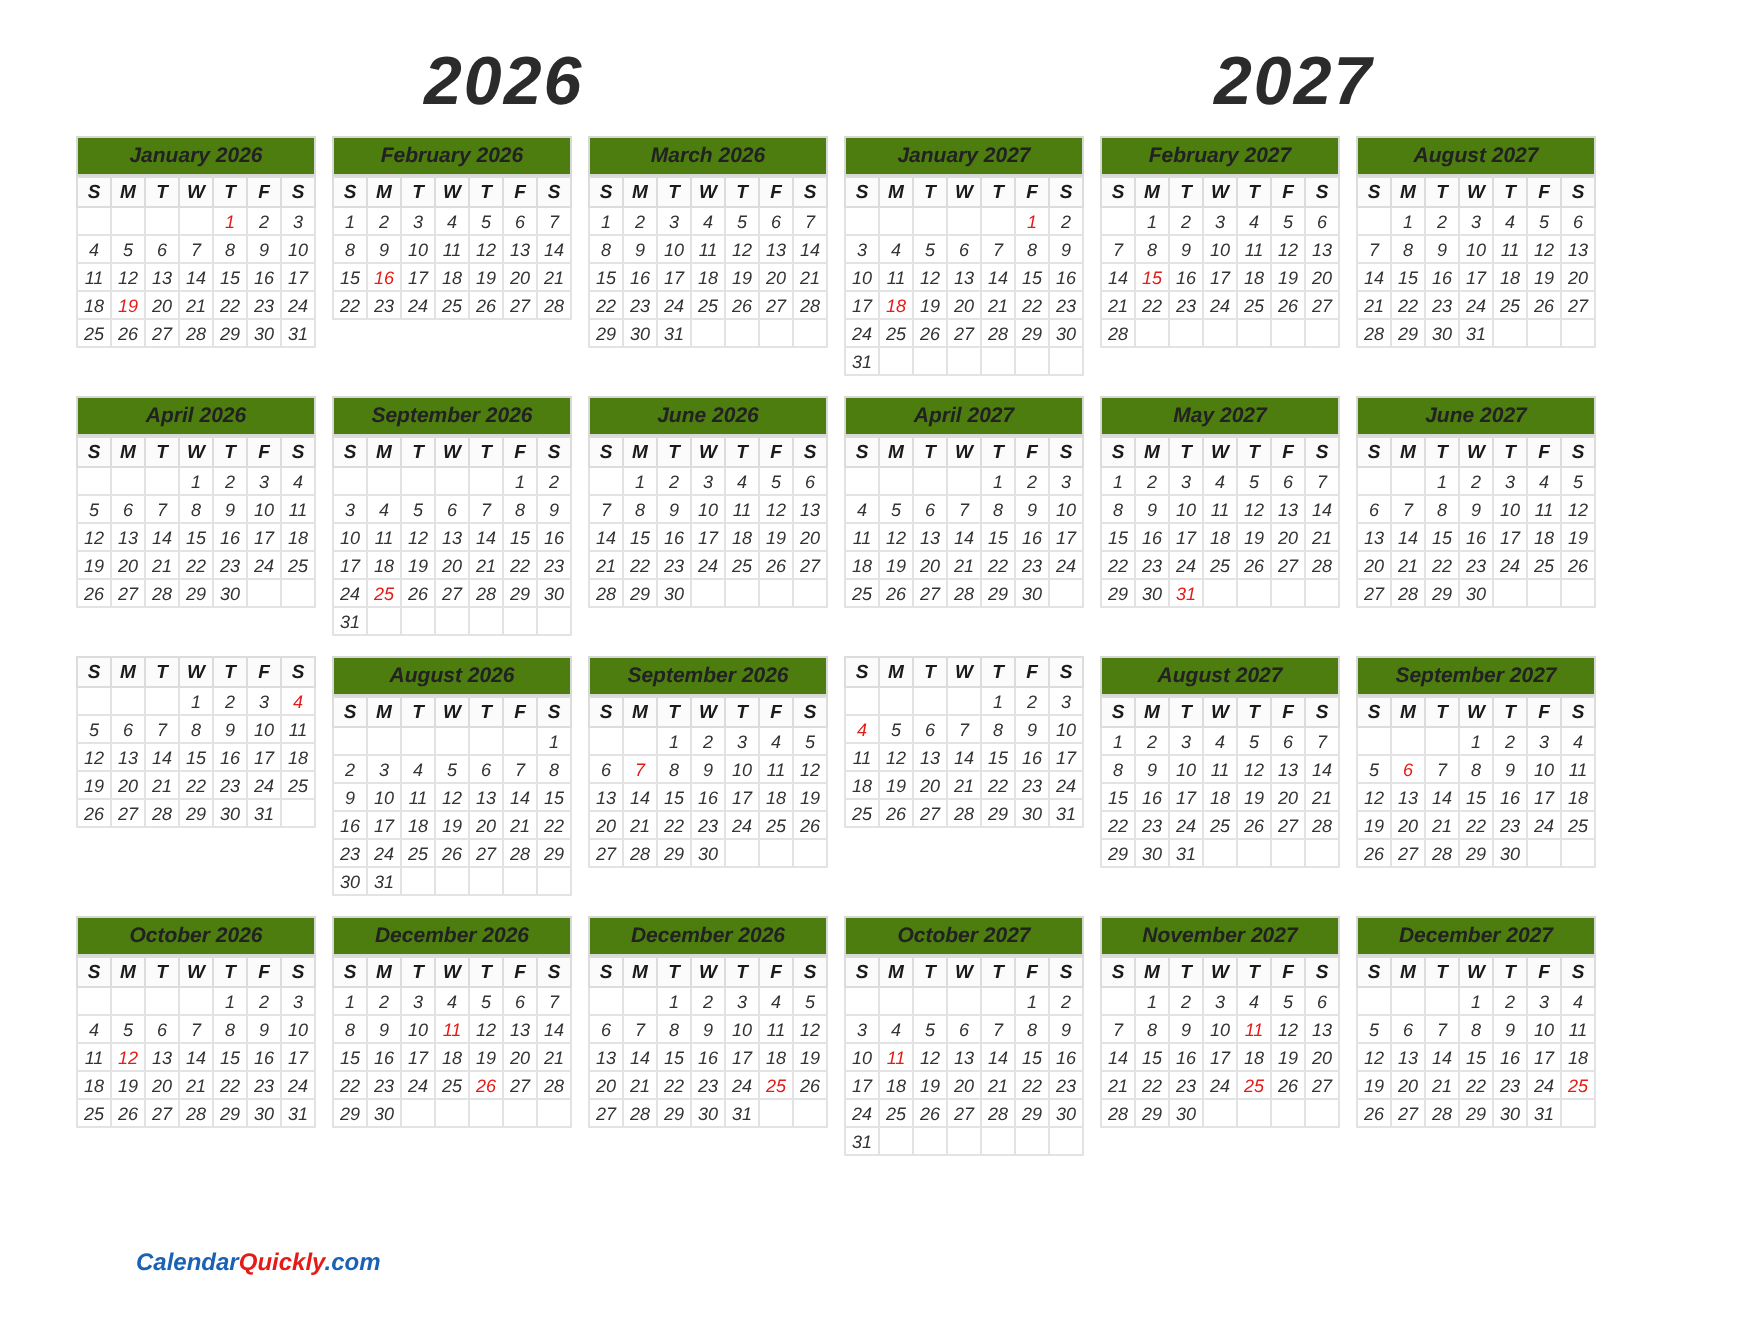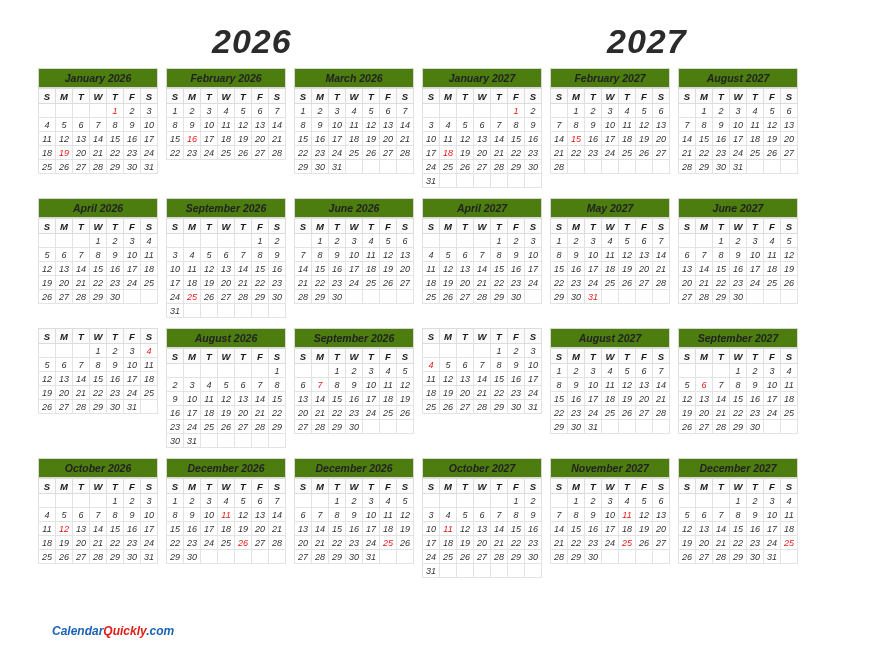--- a/index.html
+++ b/index.html
@@ -90,21 +90,21 @@
     background: #ffffff;
   }
   table.cal td.holiday {
     color: #e41b17;
   }
   table.cal th.sun, table.cal th.sat {
     color: #1a1a1a;
   }
   .footer {
     position: absolute;
-    left: 52px;
+    left: 68px;
     bottom: 22px;
     font-size: 12px;
     font-weight: bold;
   }
   .footer .c1 { color: #1b62b5; }
   .footer .c2 { color: #e41b17; }
   .footer .c3 { color: #1b62b5; }
 </style>
 </head>
 <body>

